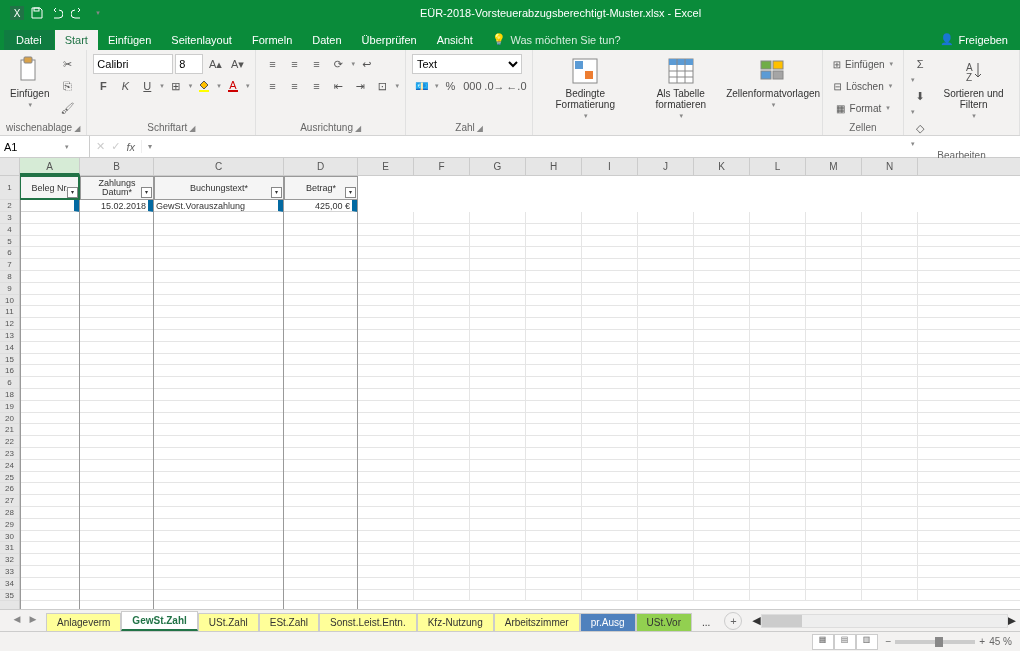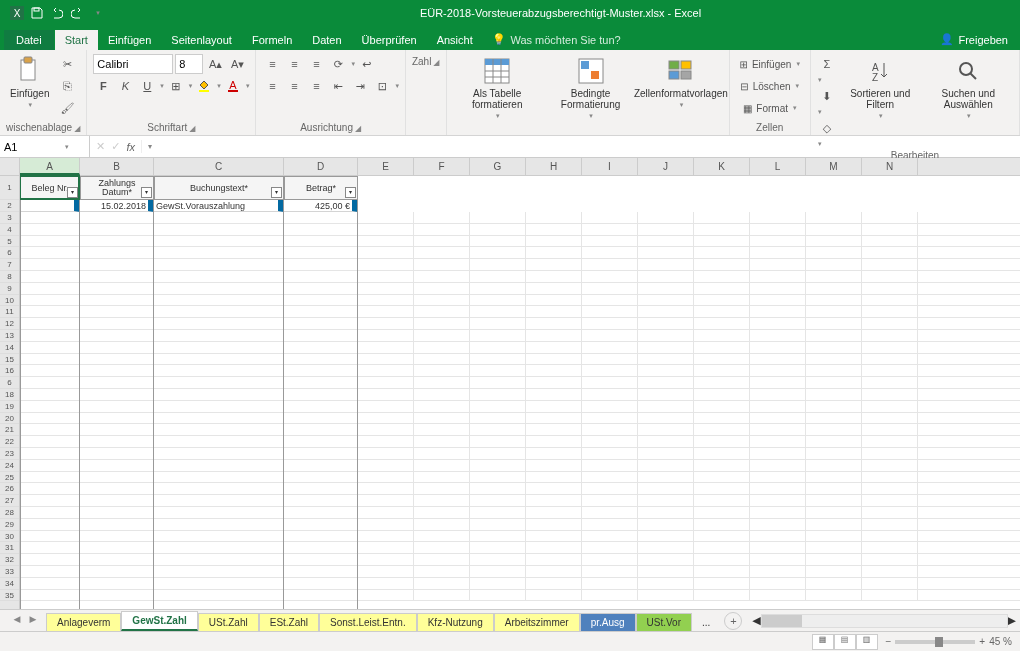--- a/index.html
+++ b/index.html
@@ -213,48 +213,63 @@
         <span class="smbtn">⇥</span>
         <span class="smbtn">⊡</span>
             <span class="dd">▾</span>
       </div>
     </div>
       </div>
     <div class="label"><span>Ausrichtung</span><span class="dlg">◢</span></div>
   </div>
 
   <div class="rgroup">
+    <div class="body">
+        <div class="col">
+      <div class="row">
+            <select class="numfmt"><option>Text</option></select>
+          </div>
+      <div class="row">
+        <span class="smbtn">💶</span>
+            <span class="dd">▾</span>
+        <span class="smbtn">%</span>
+        <span class="smbtn">000</span>
+        <span class="smbtn">.0→</span>
+        <span class="smbtn">←.0</span>
+      </div>
+    </div>
+      </div>
     <div class="label"><span>Zahl</span><span class="dlg">◢</span></div>
   </div>
 
   <div class="rgroup">
     <div class="body">
+      <div class="bigbtn">
+          <span class="bi">
+            <svg width="28" height="28">
+              <rect x="2" y="2" width="24" height="24" fill="#fff" stroke="#888"></rect>
+              <rect x="4" y="4" width="8" height="8" fill="#5b9bd5"></rect>
+              <rect x="14" y="14" width="8" height="8" fill="#ed7d31"></rect>
+            </svg>
+          </span>
+          <span class="lbl">Bedingte Formatierung</span>
+          <span class="dd">▾</span>
+        </div>
       <div class="bigbtn">
           <span class="bi">
             <svg width="28" height="28">
               <rect x="2" y="2" width="24" height="24" fill="#fff" stroke="#888"></rect>
               <rect x="2" y="2" width="24" height="6" fill="#5b9bd5"></rect>
               <line x1="10" y1="2" x2="10" y2="26" stroke="#888"></line>
               <line x1="18" y1="2" x2="18" y2="26" stroke="#888"></line>
               <line x1="2" y1="14" x2="26" y2="14" stroke="#888"></line>
               <line x1="2" y1="20" x2="26" y2="20" stroke="#888"></line>
             </svg>
           </span>
           <span class="lbl">Als Tabelle formatieren</span>
-          <span class="dd">▾</span>
-        </div>
-      <div class="bigbtn">
-          <span class="bi">
-            <svg width="28" height="28">
-              <rect x="2" y="2" width="24" height="24" fill="#fff" stroke="#888"></rect>
-              <rect x="4" y="4" width="8" height="8" fill="#5b9bd5"></rect>
-              <rect x="14" y="14" width="8" height="8" fill="#ed7d31"></rect>
-            </svg>
-          </span>
-          <span class="lbl">Bedingte Formatierung</span>
           <span class="dd">▾</span>
         </div>
       <div class="bigbtn">
           <span class="bi">
             <svg width="28" height="28">
               <rect x="2" y="4" width="10" height="8" fill="#70ad47" stroke="#888"></rect>
               <rect x="14" y="4" width="10" height="8" fill="#ffc000" stroke="#888"></rect>
               <rect x="2" y="14" width="10" height="8" fill="#5b9bd5" stroke="#888"></rect>
               <rect x="14" y="14" width="10" height="8" fill="#a5a5a5" stroke="#888"></rect>
             </svg>
@@ -300,30 +315,20 @@
       </div>
       <div class="bigbtn">
           <span class="bi">
             <svg width="24" height="24">
               <text x="4" y="12" font-size="10" fill="#555">A</text>
               <text x="4" y="22" font-size="10" fill="#555">Z</text>
               <path d="M16 4v14l-3-3m3 3l3-3" stroke="#555" fill="none"></path>
             </svg>
           </span>
           <span class="lbl">Sortieren und Filtern</span>
-          <span class="dd">▾</span>
-        </div>
-      <div class="bigbtn">
-          <span class="bi">
-            <svg width="24" height="24">
-              <circle cx="10" cy="10" r="6" fill="none" stroke="#555" stroke-width="2"></circle>
-              <line x1="14" y1="14" x2="20" y2="20" stroke="#555" stroke-width="2"></line>
-            </svg>
-          </span>
-          <span class="lbl">Suchen und Auswählen</span>
           <span class="dd">▾</span>
         </div>
     </div>
     <div class="label"><span>Bearbeiten</span></div>
   </div>
 </div>
 
 <div class="formula-bar">
   <div class="namebox">
       <input value="A1" style="">

